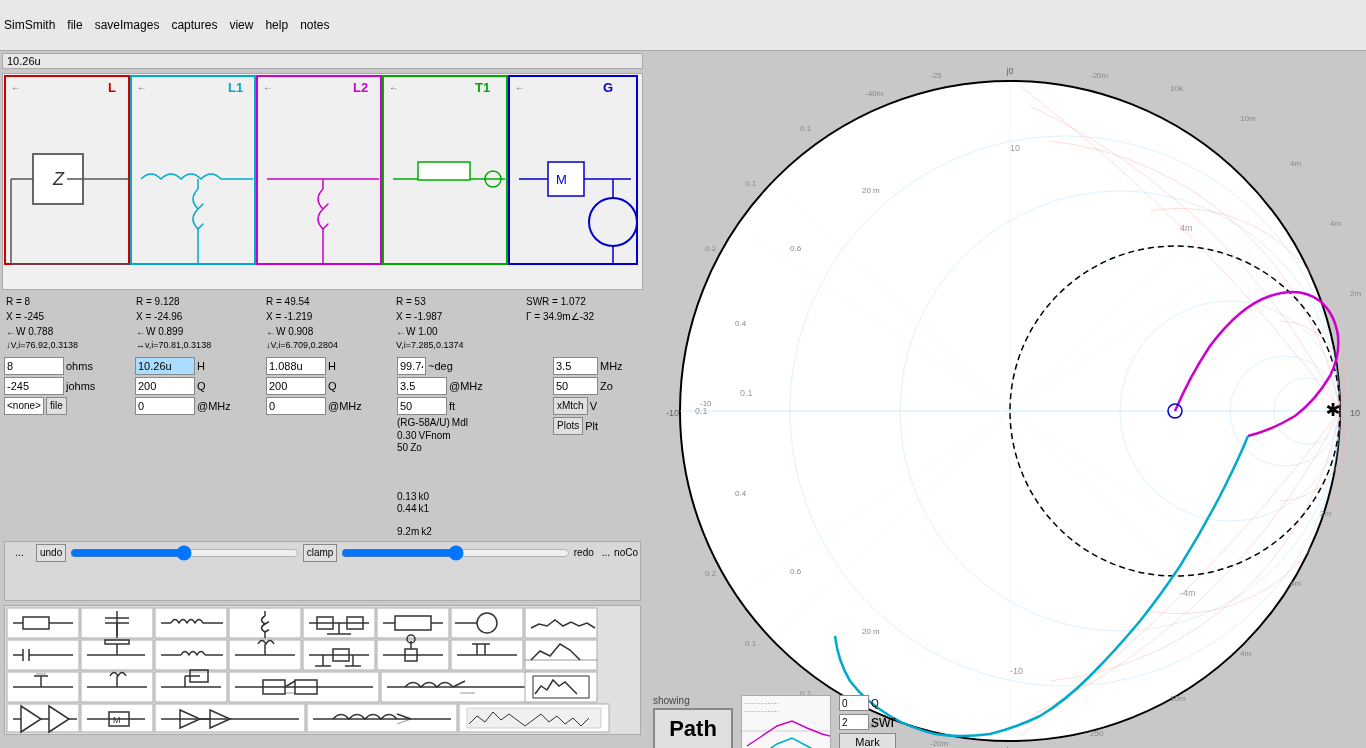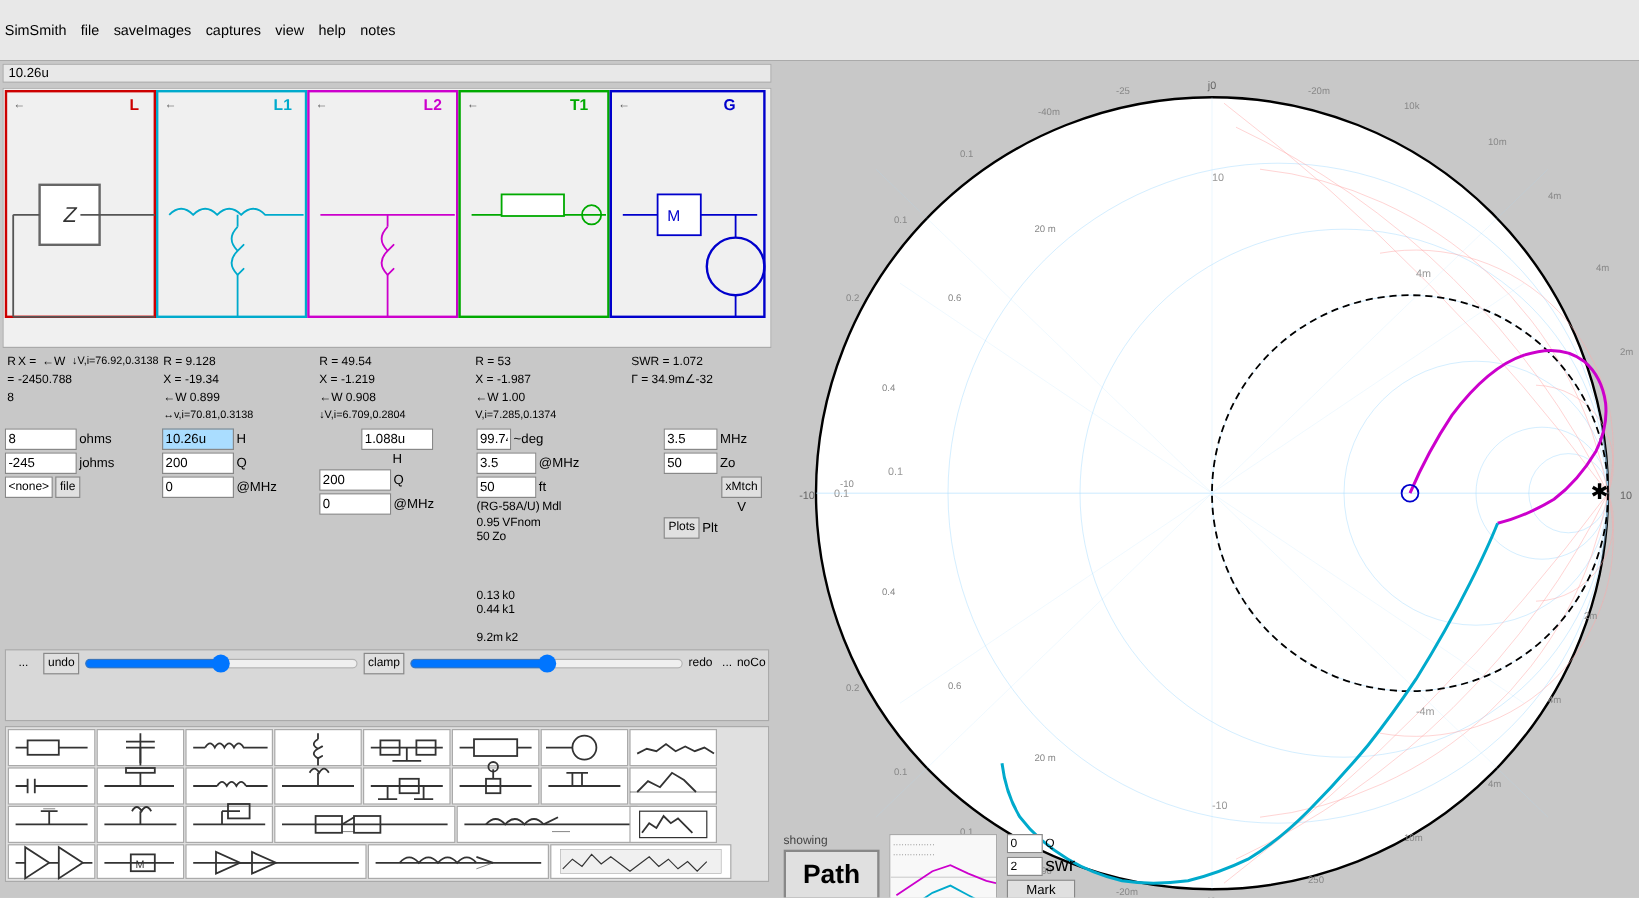--- a/index.html
+++ b/index.html
@@ -119,30 +119,30 @@
         <text x="553" y="110" font-size="13" fill="#0000cc" font-family="Arial">M</text>
         <circle cx="610" cy="148" r="24" fill="none" stroke="#0000cc" stroke-width="2"></circle>
         <line x1="610" y1="105" x2="610" y2="124" stroke="#0000cc" stroke-width="1.5"></line>
         <line x1="516" y1="190" x2="628" y2="190" stroke="#0000cc" stroke-width="0.5"></line>
         <line x1="610" y1="172" x2="610" y2="190" stroke="#0000cc" stroke-width="1.5"></line>
       </svg>
     </div>
 
     <div id="values-grid" style="display:grid; grid-template-columns:130px 130px 130px 130px 130px; margin:0 4px;">
 
-      <div class="val-col" style="display:flex;flex-direction:row;font-size:10px;line-height:1.5;padding:2px;">
+      <div class="val-col" style="display:flex;flex-direction:column;font-size:10px;line-height:1.5;padding:2px;">
         <span>R = 8</span>
         <span>X = -245</span>
         <span>←W 0.788</span>
         <span style="font-size:9px;">↓V,i=76.92,0.3138</span>
       </div>
 
       <div class="val-col" style="display:flex;flex-direction:column;font-size:10px;line-height:1.5;padding:2px;">
         <span>R = 9.128</span>
-        <span>X = -19.34</span>
+        <span>X = -24.96</span>
         <span>←W 0.899</span>
         <span style="font-size:9px;">↔v,i=70.81,0.3138</span>
       </div>
 
       <div class="val-col" style="display:flex;flex-direction:column;font-size:10px;line-height:1.5;padding:2px;">
         <span>R = 49.54</span>
         <span>X = -1.219</span>
         <span>←W 0.908</span>
         <span style="font-size:9px;">↓V,i=6.709,0.2804</span>
       </div>
@@ -186,21 +186,21 @@
           <input type="text" value="200" style="width: 60px;">
           <span>Q</span>
         </div>
         <div style="display:flex;align-items:center;gap:2px;">
           <input type="text" value="0" style="width: 60px;">
           <span>@MHz</span>
         </div>
       </div>
 
       <div style="display:flex;flex-direction:column;gap:2px;">
-        <div style="display:flex;align-items:center;gap:2px;flex-direction:column;">
+        <div style="display:flex;align-items:center;gap:2px;">
           <input type="text" value="1.088u" style="width: 60px;">
           <span>H</span>
         </div>
         <div style="display:flex;align-items:center;gap:2px;">
           <input type="text" value="200" style="width: 60px;">
           <span>Q</span>
         </div>
         <div style="display:flex;align-items:center;gap:2px;">
           <input type="text" value="0" style="width: 60px;">
           <span>@MHz</span>
@@ -220,21 +220,21 @@
           <input type="text" value="50" style="width: 50px;">
           <span>ft</span>
         </div>
         <div style="display:flex;align-items:center;gap:2px;">
           <span style="font-size:10px;">(RG-58A/U)</span>
           <span style="font-size:10px;">Mdl</span>
         </div>
 
         <div style="display:flex;flex-direction:column;font-size:10px;gap:1px;">
           <div style="display:flex;gap:2px;">
-              <span>0.95</span>
+              <span>0.30</span>
               <span>VFnom</span>
             </div>
           <div style="display:flex;gap:2px;">
               <span>50</span>
               <span>Zo</span>
             </div>
           <div style="display:flex;gap:2px;margin-top:37px;">
               <span>0.13</span>
               <span>k0</span>
             </div>
@@ -251,21 +251,21 @@
 
       <div style="display:flex;flex-direction:column;gap:2px;">
         <div style="display:flex;align-items:center;gap:2px;">
           <input type="text" value="3.5" style="width: 45px;">
           <span>MHz</span>
         </div>
         <div style="display:flex;align-items:center;gap:2px;">
           <input type="text" value="50" style="width: 45px;">
           <span>Zo</span>
         </div>
-        <div style="display:flex;align-items:center;gap:2px;flex-direction:column;">
+        <div style="display:flex;align-items:center;gap:2px;">
           <button class="small-btn">xMtch</button>
           <span>V</span>
         </div>
         <div style="display:flex;align-items:center;gap:2px;">
           <button class="small-btn">Plots</button>
           <span>Plt</span>
         </div>
       </div>
     </div>
 

